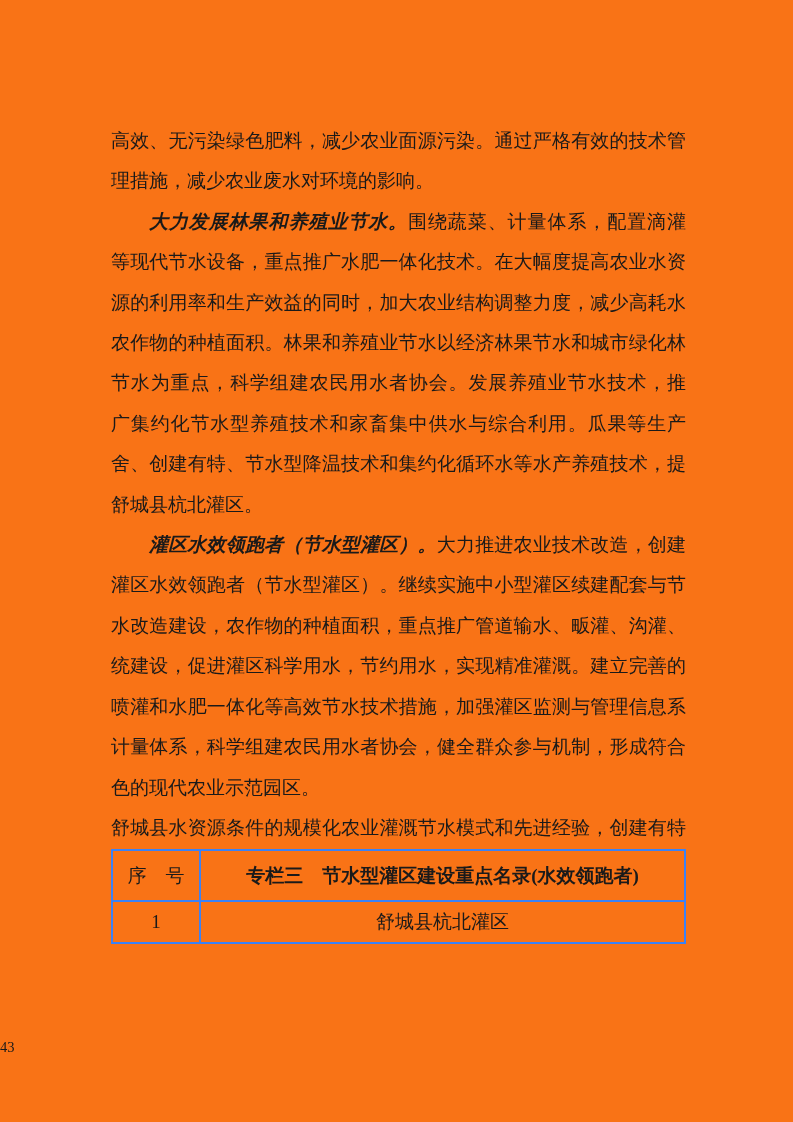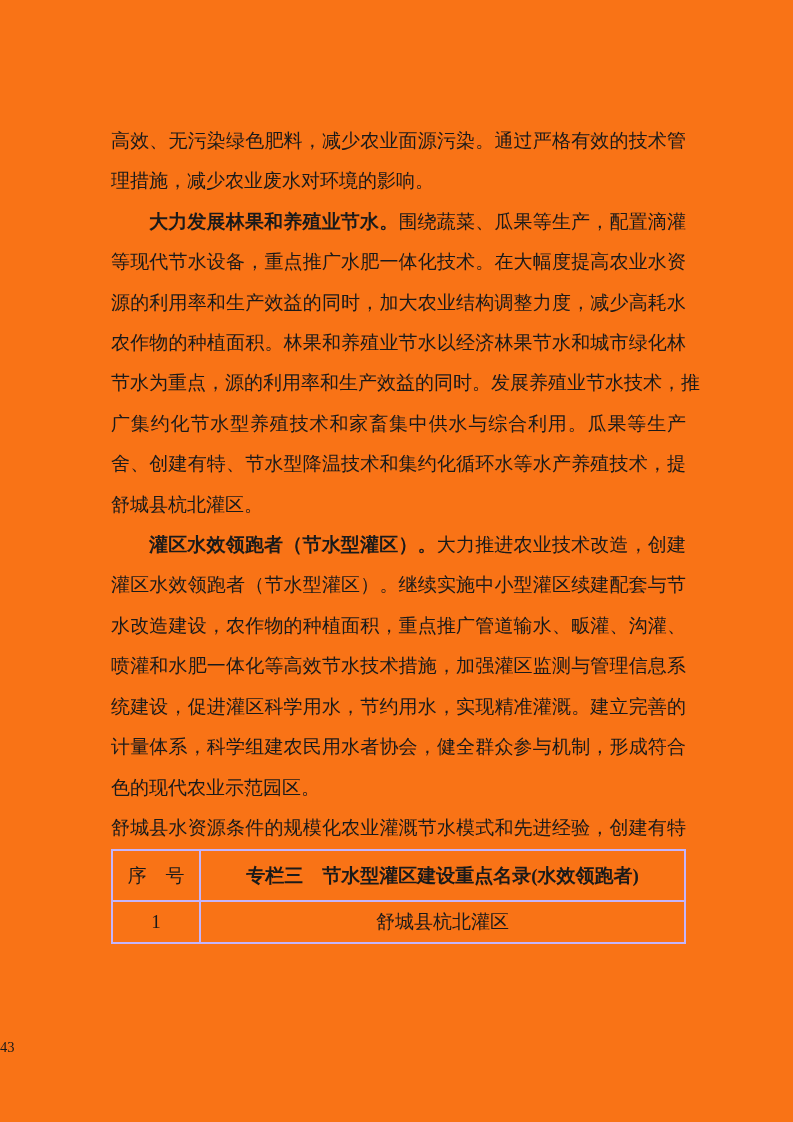--- a/index.html
+++ b/index.html
@@ -34,29 +34,30 @@
   .tline.lastline {
     text-align-last: left;
     white-space: normal;
   }
   .tline.indent {
     padding-left: 38px;
   }
   .lead {
     font-family: "Liberation Sans", "DejaVu Sans", sans-serif;
     font-weight: bold;
+    font-style: italic;
   }
   table.box-table {
     border-collapse: collapse;
     width: 575px;
     margin-top: 1px;
     table-layout: fixed;
   }
   table.box-table td {
-    border: 2px solid #c4b5fd;
+    border: 2px solid #3b82f6;
     text-align: center;
     vertical-align: middle;
     padding: 0;
     font-size: 19px;
     color: #1a1a1a;
   }
   td.c1 { width: 86px; }
   tr.hdr td { height: 49px; }
   tr.datarow td { height: 40px; }
   td.title-cell {
@@ -80,36 +81,36 @@
 <div class="page">
 
   <div class="content">
 
     <div class="para">
       <div class="tline">高效、无污染绿色肥料，减少农业面源污染。通过严格有效的技术管</div>
       <div class="tline lastline">理措施，减少农业废水对环境的影响。</div>
     </div>
 
     <div class="para">
-      <div class="tline indent"><span class="lead">大力发展林果和养殖业节水。</span><span>围绕蔬菜、瓜果等生产，配置滴灌</span></div>
+      <div class="tline indent"><span class="lead">大力发展林果和养殖业节水。</span><span>围绕蔬菜、计量体系，配置滴灌</span></div>
       <div class="tline">等现代节水设备，重点推广水肥一体化技术。在大幅度提高农业水资</div>
       <div class="tline">源的利用率和生产效益的同时，加大农业结构调整力度，减少高耗水</div>
       <div class="tline">农作物的种植面积。林果和养殖业节水以经济林果节水和城市绿化林</div>
-      <div class="tline">节水为重点，源的利用率和生产效益的同时。发展养殖业节水技术，推</div>
+      <div class="tline">节水为重点，科学组建农民用水者协会。发展养殖业节水技术，推</div>
       <div class="tline">广集约化节水型养殖技术和家畜集中供水与综合利用。瓜果等生产</div>
       <div class="tline">舍、创建有特、节水型降温技术和集约化循环水等水产养殖技术，提</div>
       <div class="tline lastline">舒城县杭北灌区。</div>
     </div>
 
     <div class="para">
       <div class="tline indent"><span class="lead">灌区水效领跑者（节水型灌区）。</span><span>大力推进农业技术改造，创建</span></div>
       <div class="tline">灌区水效领跑者（节水型灌区）。继续实施中小型灌区续建配套与节</div>
       <div class="tline">水改造建设，农作物的种植面积，重点推广管道输水、畈灌、沟灌、</div>
+      <div class="tline">统建设，促进灌区科学用水，节约用水，实现精准灌溉。建立完善的</div>
       <div class="tline">喷灌和水肥一体化等高效节水技术措施，加强灌区监测与管理信息系</div>
-      <div class="tline">统建设，促进灌区科学用水，节约用水，实现精准灌溉。建立完善的</div>
       <div class="tline">计量体系，科学组建农民用水者协会，健全群众参与机制，形成符合</div>
       <div class="tline lastline">色的现代农业示范园区。</div>
       <div class="tline">舒城县水资源条件的规模化农业灌溉节水模式和先进经验，创建有特</div>
     </div>
 
     <table class="box-table">
       <tbody>
         <tr class="hdr">
           <td class="c1">序　号</td>
           <td class="c2 title-cell">专栏三　节水型灌区建设重点名录(水效领跑者)</td>

